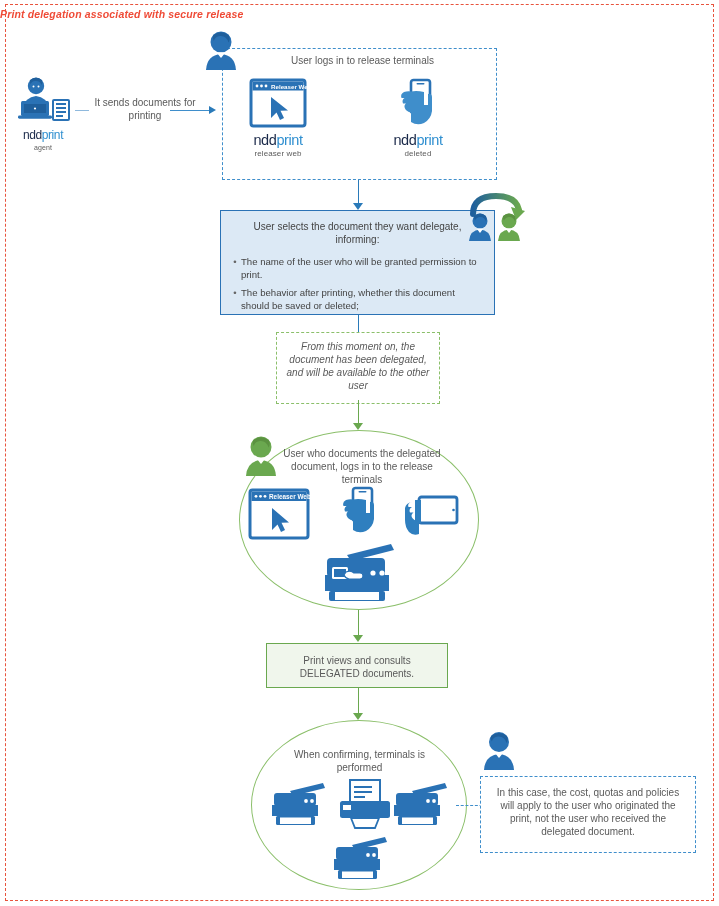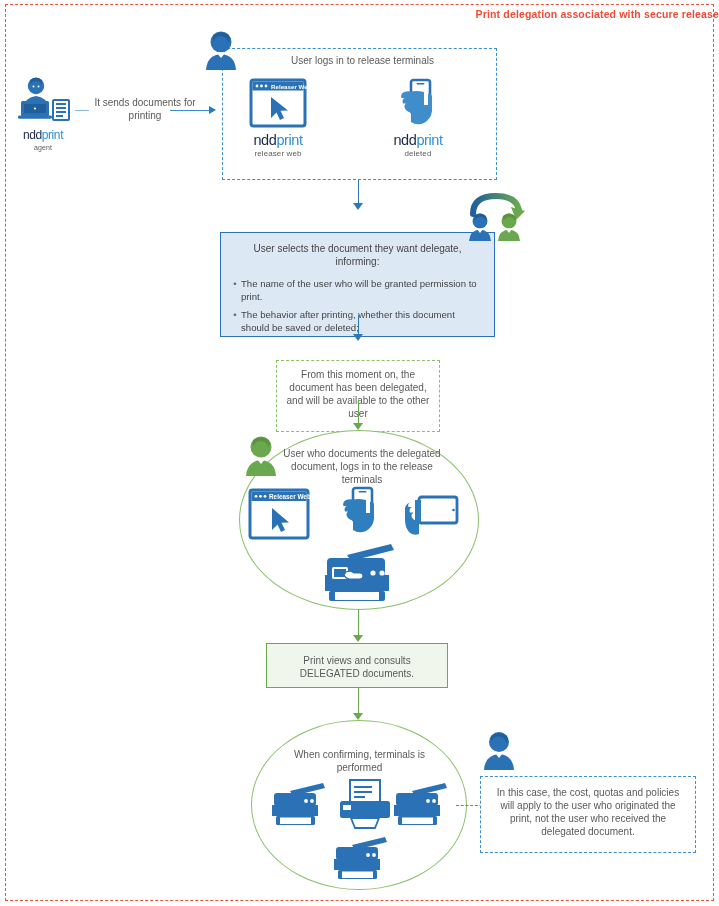--- a/index.html
+++ b/index.html
@@ -25,25 +25,26 @@
     width: 709px;
     height: 897px;
     border: 1.5px dashed #e8533d;
     box-sizing: border-box;
   }
   .title {
     position: absolute;
     left: 0;
     top: 8px;
     width: 719px;
-    text-align: right;
+    text-align: left;
     font-size: 10.5px;
     font-weight: bold;
     color: #ef4b37;
     letter-spacing: 0.15px;
+    font-style: italic;
   }
 
   
   .abs { position: absolute; }
   .txt {
     color: #5a5a5a;
     font-size: 10px;
     line-height: 13px;
     text-align: center;
   }
@@ -232,21 +233,21 @@
       <span class="lw" style="font-size:14.5px;">
         <span class="ndd">ndd</span><span class="prt">print</span>
       </span>
       <div class="sub" style="font-size:8px;">deleted</div>
     </div>
   </div>
 
   <div class="vline" style="left:358px; top:180px; height:24px;"></div>
   <div class="arrow-down" style="left:353px; top:203px;"></div>
 
-  <div class="box-solid-blue" style="left:220px; top:210px; width:275px; height:105px;margin-top:22px;">
+  <div class="box-solid-blue" style="left:220px; top:210px; width:275px; height:105px;">
     <div class="txt" style="padding:9px 22px 0 22px; color:#444;">User selects the document they want delegate, informing:</div>
     <div class="bullets" style="padding:10px 14px 0 8px;">
       <div class="bullet-row">
         <span class="dot">•</span>
         <span class="btext">The name of the user who will be granted permission to print.</span>
       </div>
       <div class="bullet-row">
         <span class="dot">•</span>
         <span class="btext">The behavior after printing, whether this document should be saved or deleted;</span>
       </div>
@@ -272,21 +273,21 @@
       <circle cx="48" cy="29" r="7.5" fill="#6aa84f"></circle>
       <path d="M42 24 Q48 19 54 24 Q55 27 54 29.5 Q52.5 24.5 47.5 25 Q44 25.5 43 28.5 Q41.6 26.5 42 24 Z" fill="#5b9241"></path>
       <path d="M37 49 Q38 38 48 37.5 Q58 38 59 49 Z" fill="#6aa84f"></path>
       <path d="M45 37 L48 41 L51 37 Q48 36 45 37 Z" fill="#ffffff"></path>
     </svg>
   </div>
 
   <div class="vline" style="left:358px; top:315px; height:21px;"></div>
   <div class="arrow-down" style="left:353px; top:334px;"></div>
 
-  <div class="box-dashed-green" style="left:276px; top:360px; width:164px; height:72px;">
+  <div class="box-dashed-green" style="left:276px; top:332px; width:164px; height:72px;font-style:italic;">
     <div class="txt" style="padding:7px 8px 0 8px;">From this moment on, the document has been delegated, and will be available to the other user</div>
   </div>
 
   <div class="vline green" style="left:358px; top:400px; height:25px;"></div>
   <div class="arrow-down green" style="left:353px; top:423px;"></div>
 
   <div class="ellipse-green" style="left:239px; top:430px; width:240px; height:180px;"></div>
 
   <div class="abs" style="left:237px; top:431px;">
     <svg width="48" height="52" viewBox="0 0 48 52">

